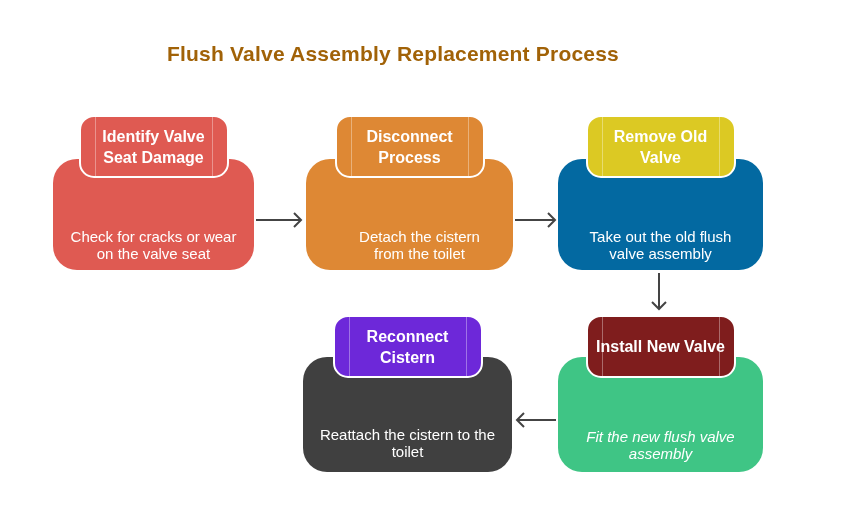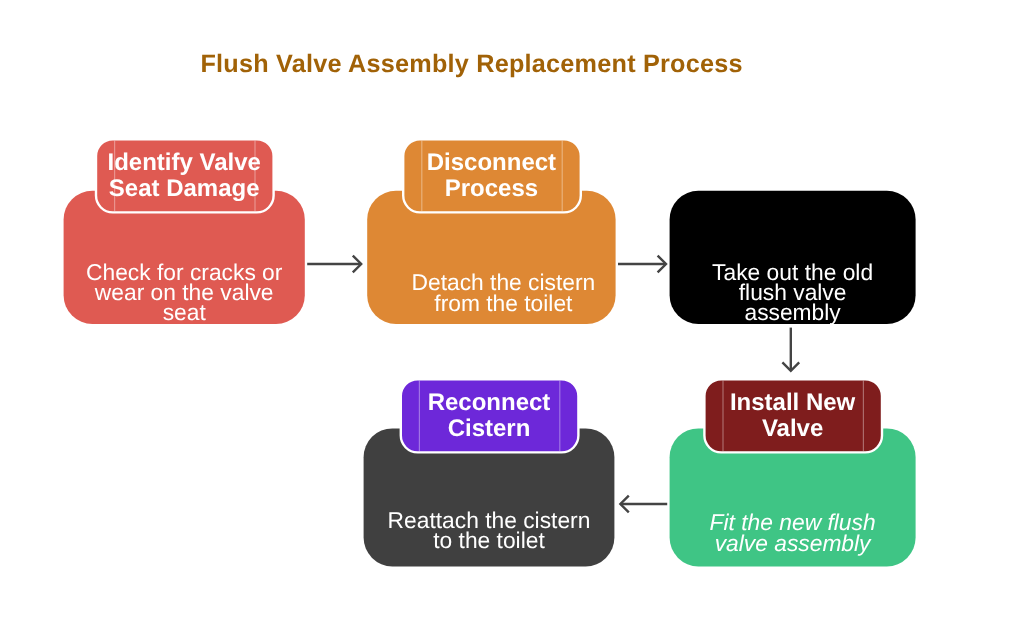--- a/index.html
+++ b/index.html
@@ -35,21 +35,21 @@
     border-radius: 24px;
     display: flex;
     align-items: center;
     justify-content: center;
     text-align: center;
     padding: 28px 16px 12px;
     box-sizing: border-box;
   }
   .step-desc {
     color: #ffffff;
-    font-size: 19px;
+    font-size: 15px;
     line-height: 17px;
     margin-top: 44px;
   }
   .step-header {
     position: absolute;
     left: 50%;
     transform: translateX(-50%);
     top: -44px;
     width: 150px;
     height: 63px;
@@ -68,21 +68,21 @@
     position: absolute;
     top: 0;
     bottom: 0;
     width: 1px;
     background: rgba(255,255,255,0.35);
   }
   .step-header::before { left: 14px; }
   .step-header::after  { right: 14px; }
   .step-title {
     color: #ffffff;
-    font-size: 20px;
+    font-size: 16px;
     font-weight: bold;
     line-height: 21px;
     padding: 0 6px;
   }
   
   #step-1 { left: 53px;  top: 159px; width: 201px; height: 111px; }
   #step-2 { left: 306px; top: 159px; width: 207px; height: 111px; }
   #step-3 { left: 558px; top: 159px; width: 205px; height: 111px; }
   #step-4 { left: 558px; top: 357px; width: 205px; height: 115px; }
   #step-5 { left: 303px; top: 357px; width: 209px; height: 115px; }
@@ -117,22 +117,25 @@
   <div class="step" id="step-2">
     <div class="step-body" style="background-color: rgb(222, 136, 52); padding-left: 36px;">
       <div class="step-desc">Detach the cistern from the toilet</div>
     </div>
     <div class="step-header" style="background-color: rgb(222, 136, 52);">
       <div class="step-title">Disconnect Process</div>
     </div>
   </div>
 
   <div class="step" id="step-3">
-    <div class="step-body" style="background-color: #000000;">
+    <div class="step-body" style="background-color: #0369a1;">
       <div class="step-desc">Take out the old flush valve assembly</div>
+    </div>
+    <div class="step-header" style="background-color: rgb(220, 201, 35);">
+      <div class="step-title">Remove Old Valve</div>
     </div>
   </div>
 
   <div class="step" id="step-4">
     <div class="step-body" style="background-color: rgb(63, 197, 133); font-style: italic;">
       <div class="step-desc">Fit the new flush valve assembly</div>
     </div>
     <div class="step-header" style="background-color: #7f1d1d;">
       <div class="step-title">Install New Valve</div>
     </div>

